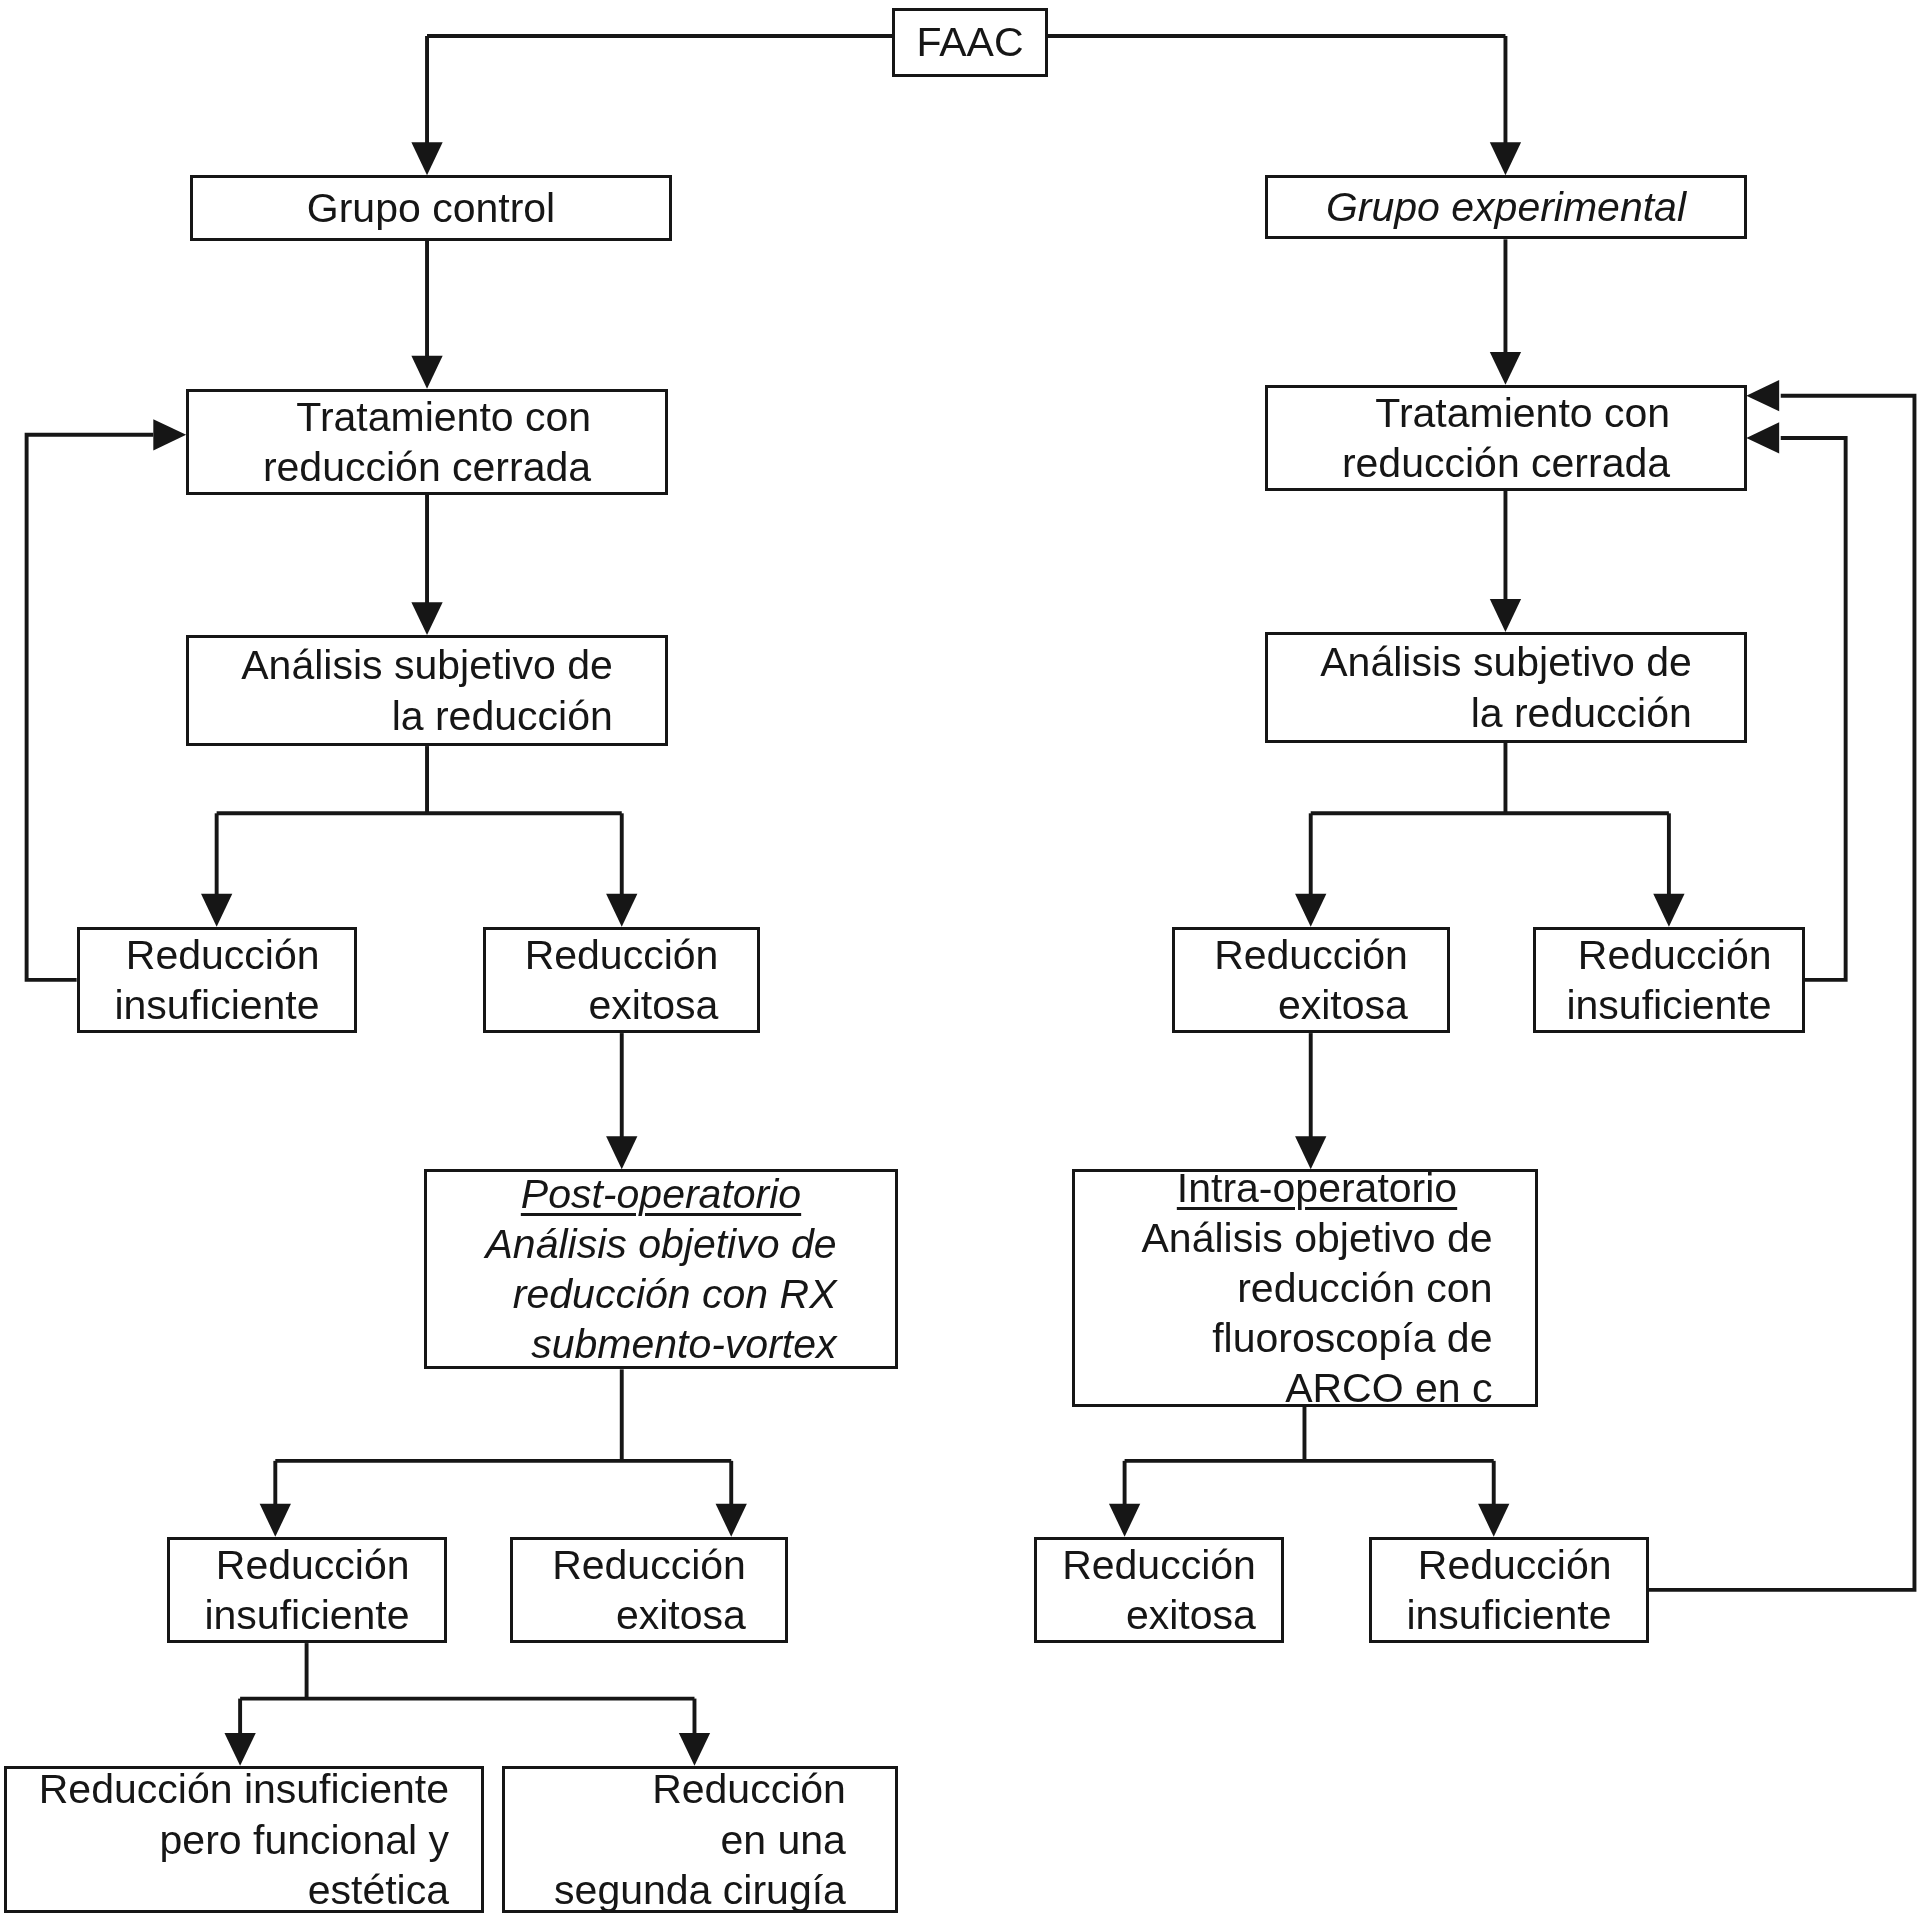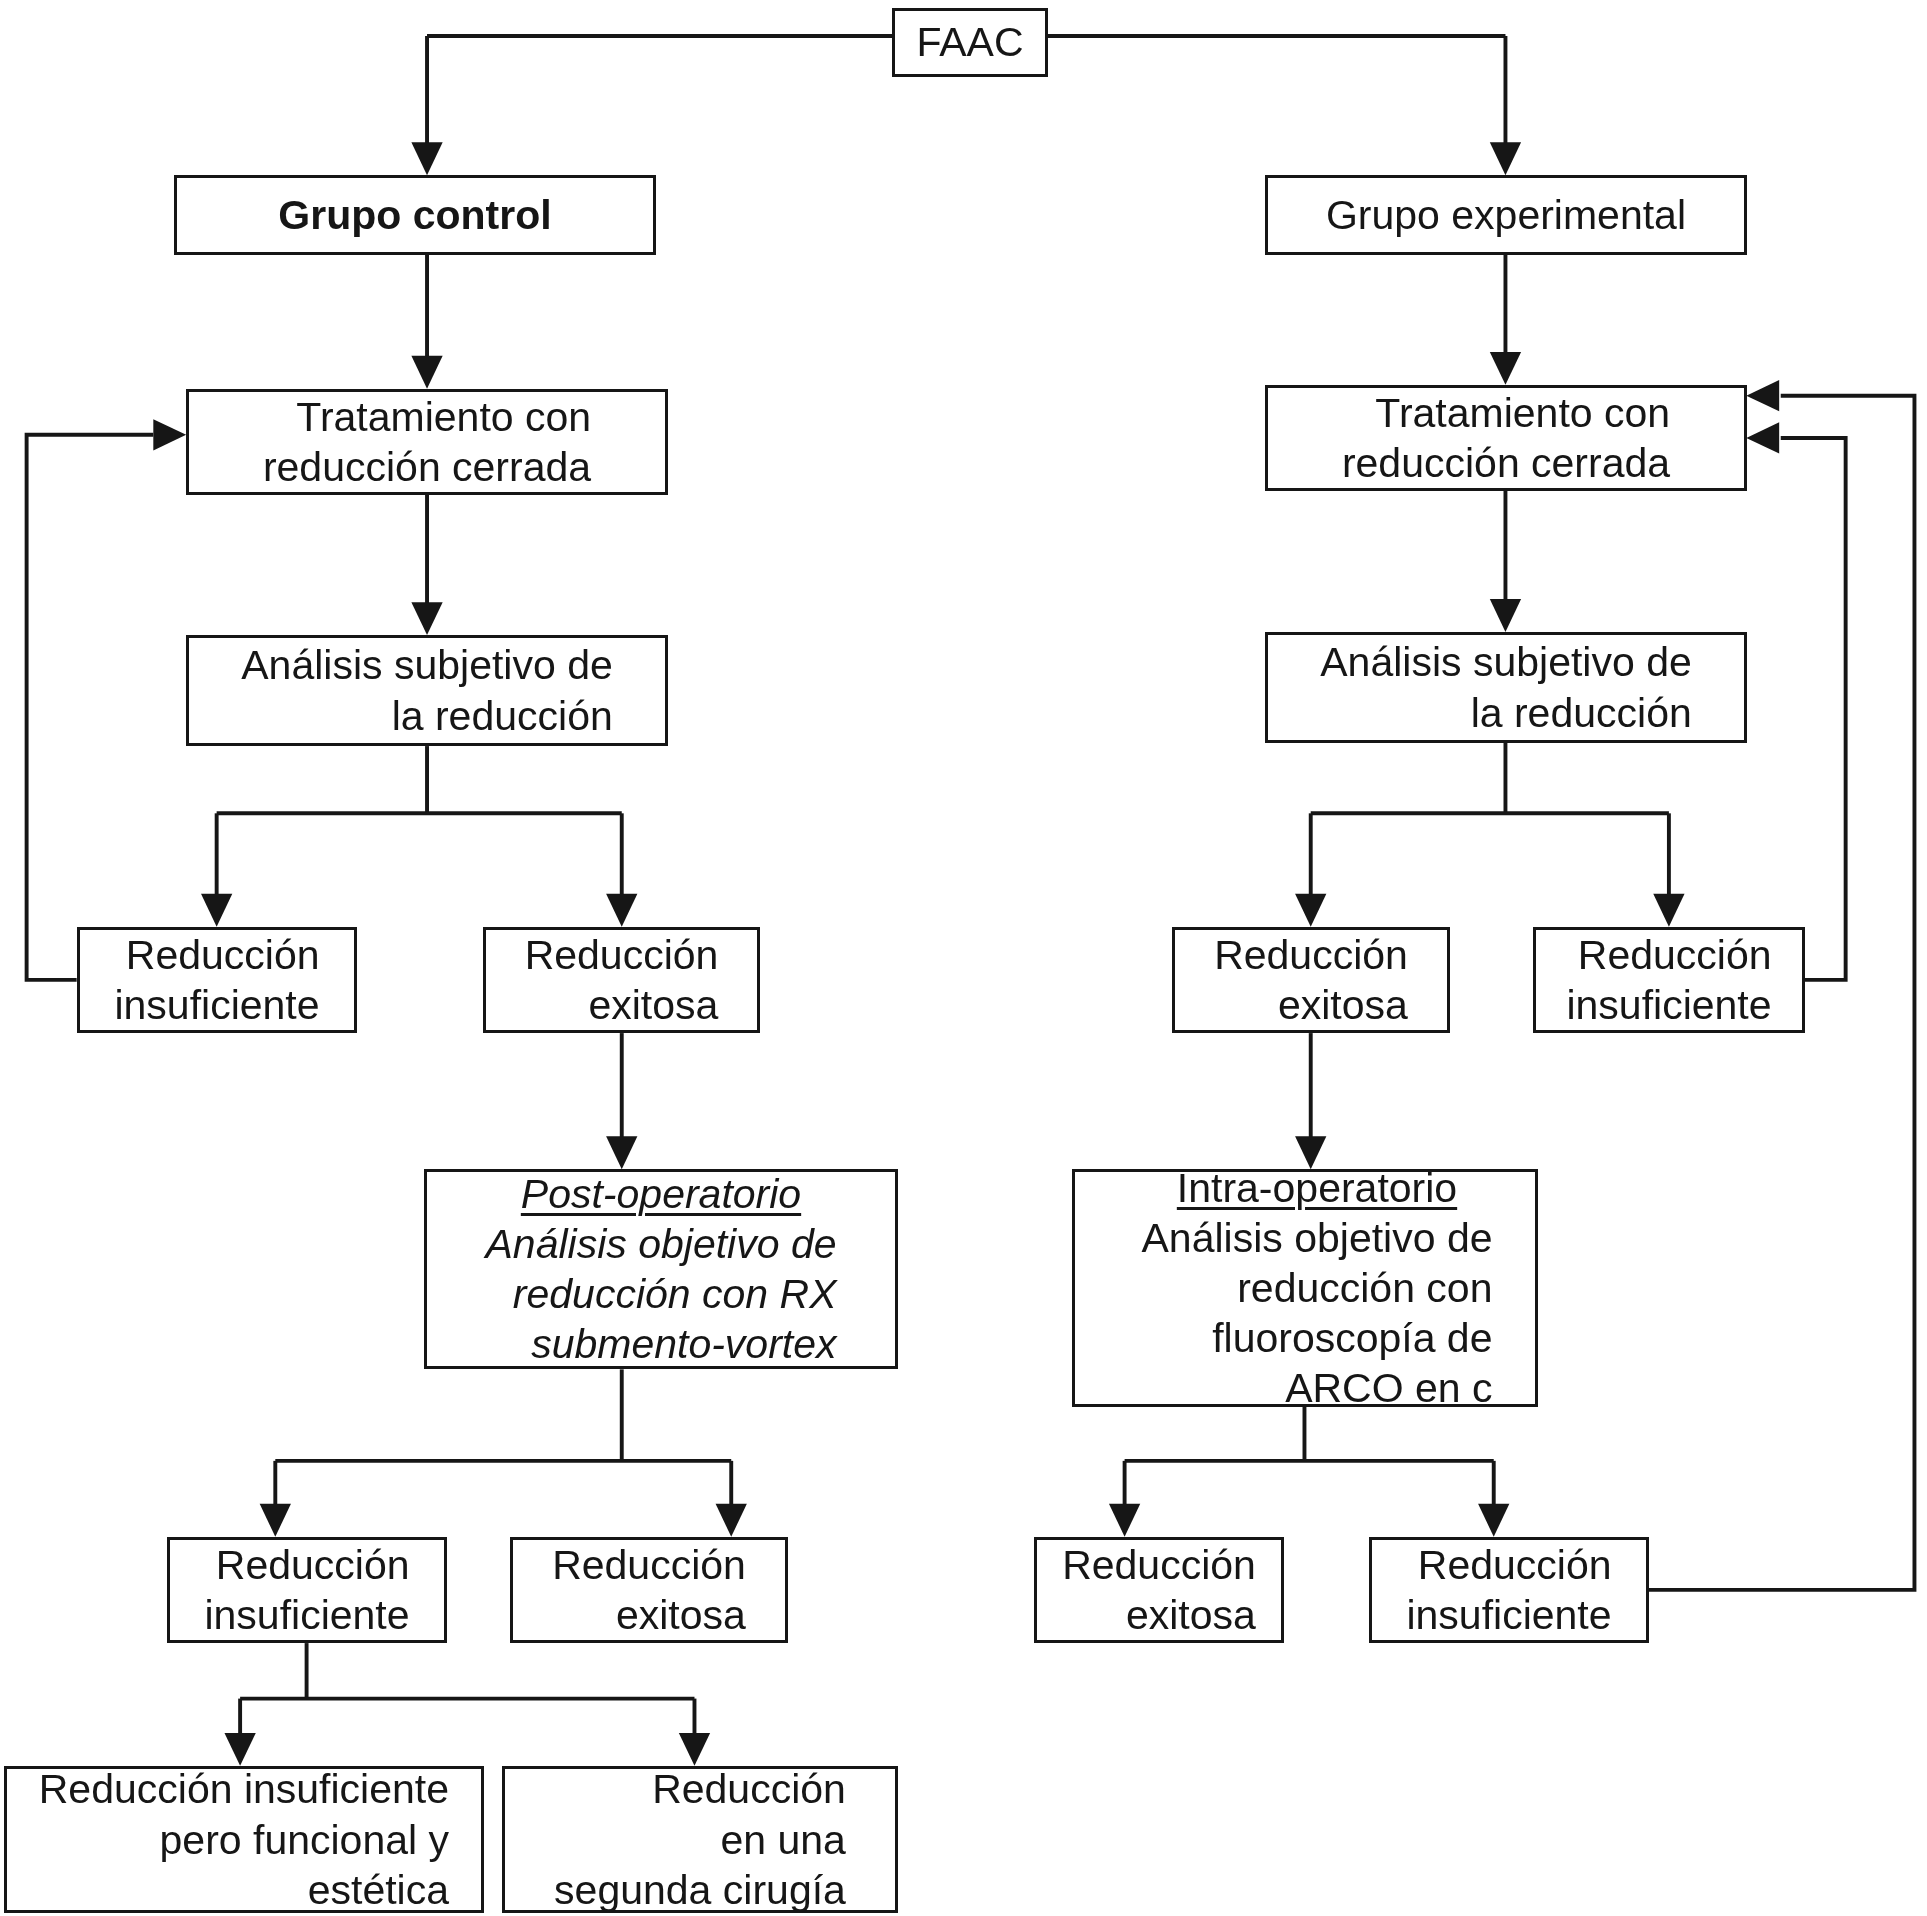--- a/index.html
+++ b/index.html
@@ -156,25 +156,25 @@
     <g>
       <polyline points="2108,2033 2448,2033 2448,506 2277,506"></polyline>
       <polygon points="2233,506 2275,486 2275,526"></polygon>
     </g>
   </svg>
 
   <div class="node" style="left:892px; top:7.8px; width:156px; height:69px;">
     <span class="label">FAAC</span>
   </div>
 
-  <div class="node" style="left:174px; top:175px; width:482px; height:80px;font-weight:bold;">
+  <div class="node" style="left:190px; top:175px; width:482px; height:66px;">
     <span class="label">Grupo control</span>
   </div>
 
-  <div class="node" style="left:1265px; top:175px; width:482px; height:80px;">
+  <div class="node" style="left:1265px; top:175px; width:482px; height:64px;font-style:italic;">
     <span class="label">Grupo experimental</span>
   </div>
 
   <div class="node" style="left:186px; top:389px; width:482px; height:106px;">
     <span class="label">Tratamiento con
 reducción cerrada</span>
   </div>
 
   <div class="node" style="left:1265px; top:385px; width:482px; height:106px;">
     <span class="label">Tratamiento con

